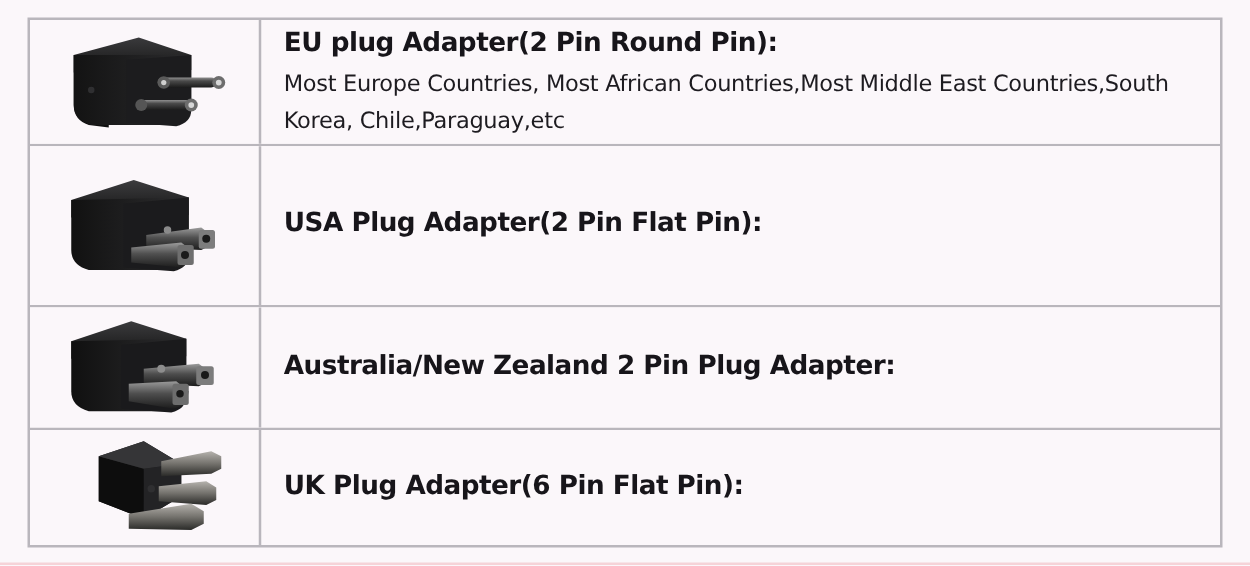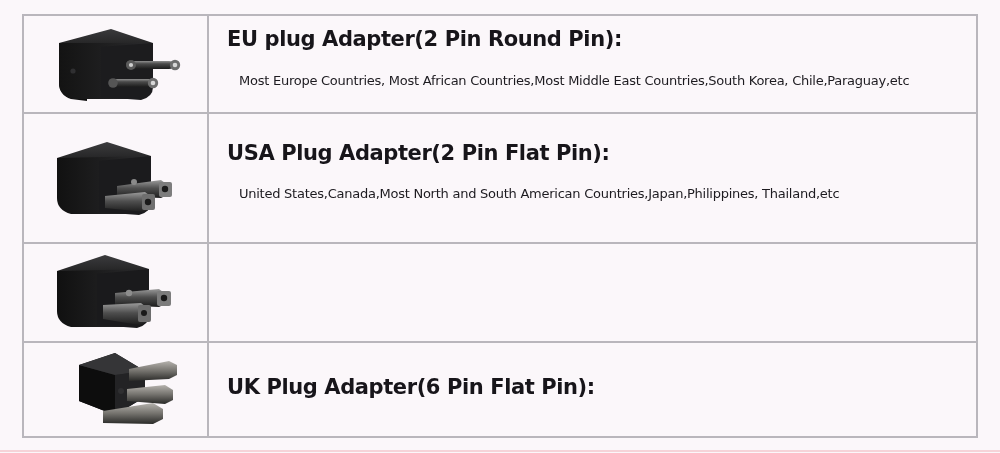--- a/index.html
+++ b/index.html
@@ -92,25 +92,25 @@
     line-height: 1.22;
     color: #17151a;
     letter-spacing: -0.4px;
     margin: 0 0 5px 0;
     white-space: nowrap;
   }
 
   .adapter-desc {
     font-family: "DejaVu Sans", "Liberation Sans", sans-serif;
     font-weight: normal;
-    font-size: 13px;
+    font-size: 18px;
     line-height: 1.62;
     color: #1d1b20;
     letter-spacing: -0.25px;
-    margin: 12px;
+    margin: 0;
     max-width: 740px;
   }
 
   .plug-svg {
     display: block;
   }
 </style>
 </head>
 <body>
 
@@ -200,21 +200,20 @@
             <polygon points="64,62 104,58 112,64 112,73 104,78 64,74" fill="url(#usBlade)"></polygon>
             <rect x="101" y="60" width="13" height="16" rx="2" fill="#6f6f6f"></rect>
             <circle cx="107" cy="68" r="3.2" fill="#1a1a1a"></circle>
           </g>
 
           <circle cx="93" cy="48" r="3" fill="#8a8a8a"></circle>
         </svg>
       </div>
       <div class="text-cell">
         <div class="adapter-title">USA Plug Adapter(2 Pin Flat Pin):</div>
-        <div class="adapter-desc">United States,Canada,Most North and South American Countries,Japan,Philippines, Thailand,etc</div>
       </div>
     </div>
 
     <div class="adapter-row r2">
       <div class="image-cell">
         <svg class="plug-svg" width="150" height="86" viewBox="0 0 150 86">
           <defs>
             <linearGradient id="auTop" x1="0" y1="0" x2="0" y2="1">
               <stop offset="0%" stop-color="#3b3b3d"></stop>
               <stop offset="100%" stop-color="#121212"></stop>
@@ -240,20 +239,21 @@
           </g>
           <g>
             <polygon points="62,56 100,54 110,62 108,72 98,76 62,70" fill="url(#auBlade)"></polygon>
             <rect x="97" y="56" width="13" height="17" rx="2" fill="#6d6d6d"></rect>
             <circle cx="103" cy="64" r="3" fill="#191919"></circle>
           </g>
           <circle cx="88" cy="44" r="3.2" fill="#8d8d8d"></circle>
         </svg>
       </div>
       <div class="text-cell">
+        <div class="adapter-title">Australia/New Zealand 2 Pin Plug Adapter:</div>
       </div>
     </div>
 
     <div class="adapter-row r3">
       <div class="image-cell">
         <svg class="plug-svg" width="150" height="90" viewBox="0 0 150 90">
           <defs>
             <linearGradient id="ukBody" x1="0" y1="0" x2="1" y2="1">
               <stop offset="0%" stop-color="#2e2e30"></stop>
               <stop offset="55%" stop-color="#131313"></stop>

